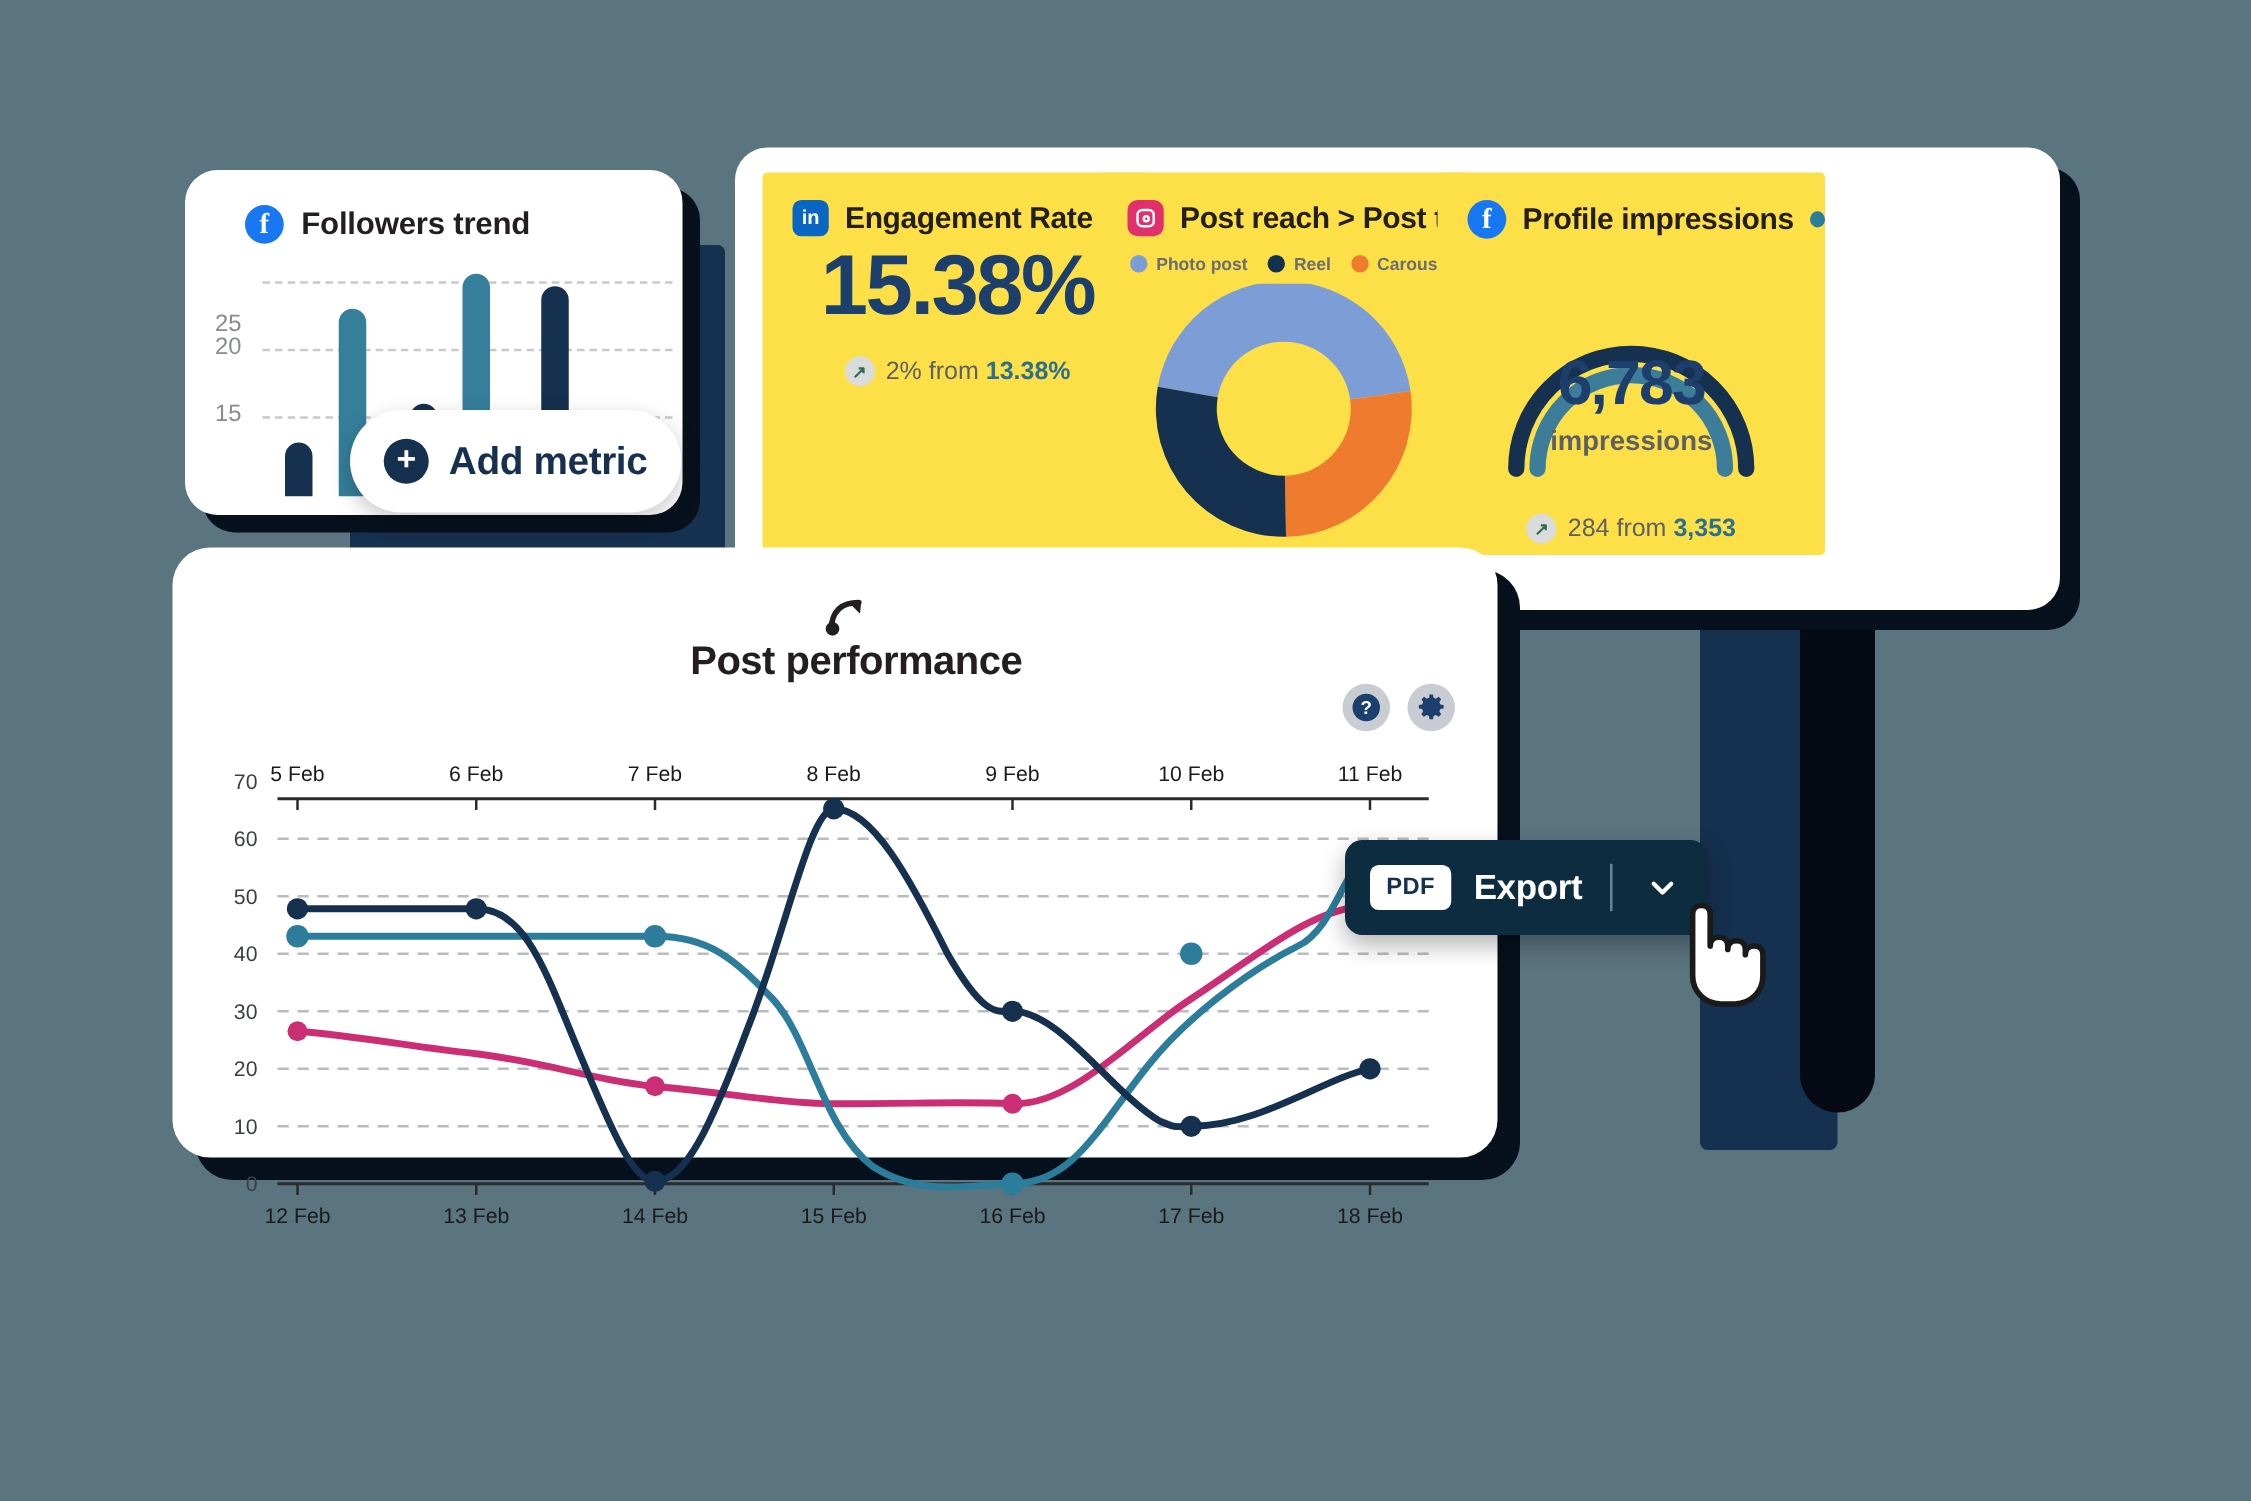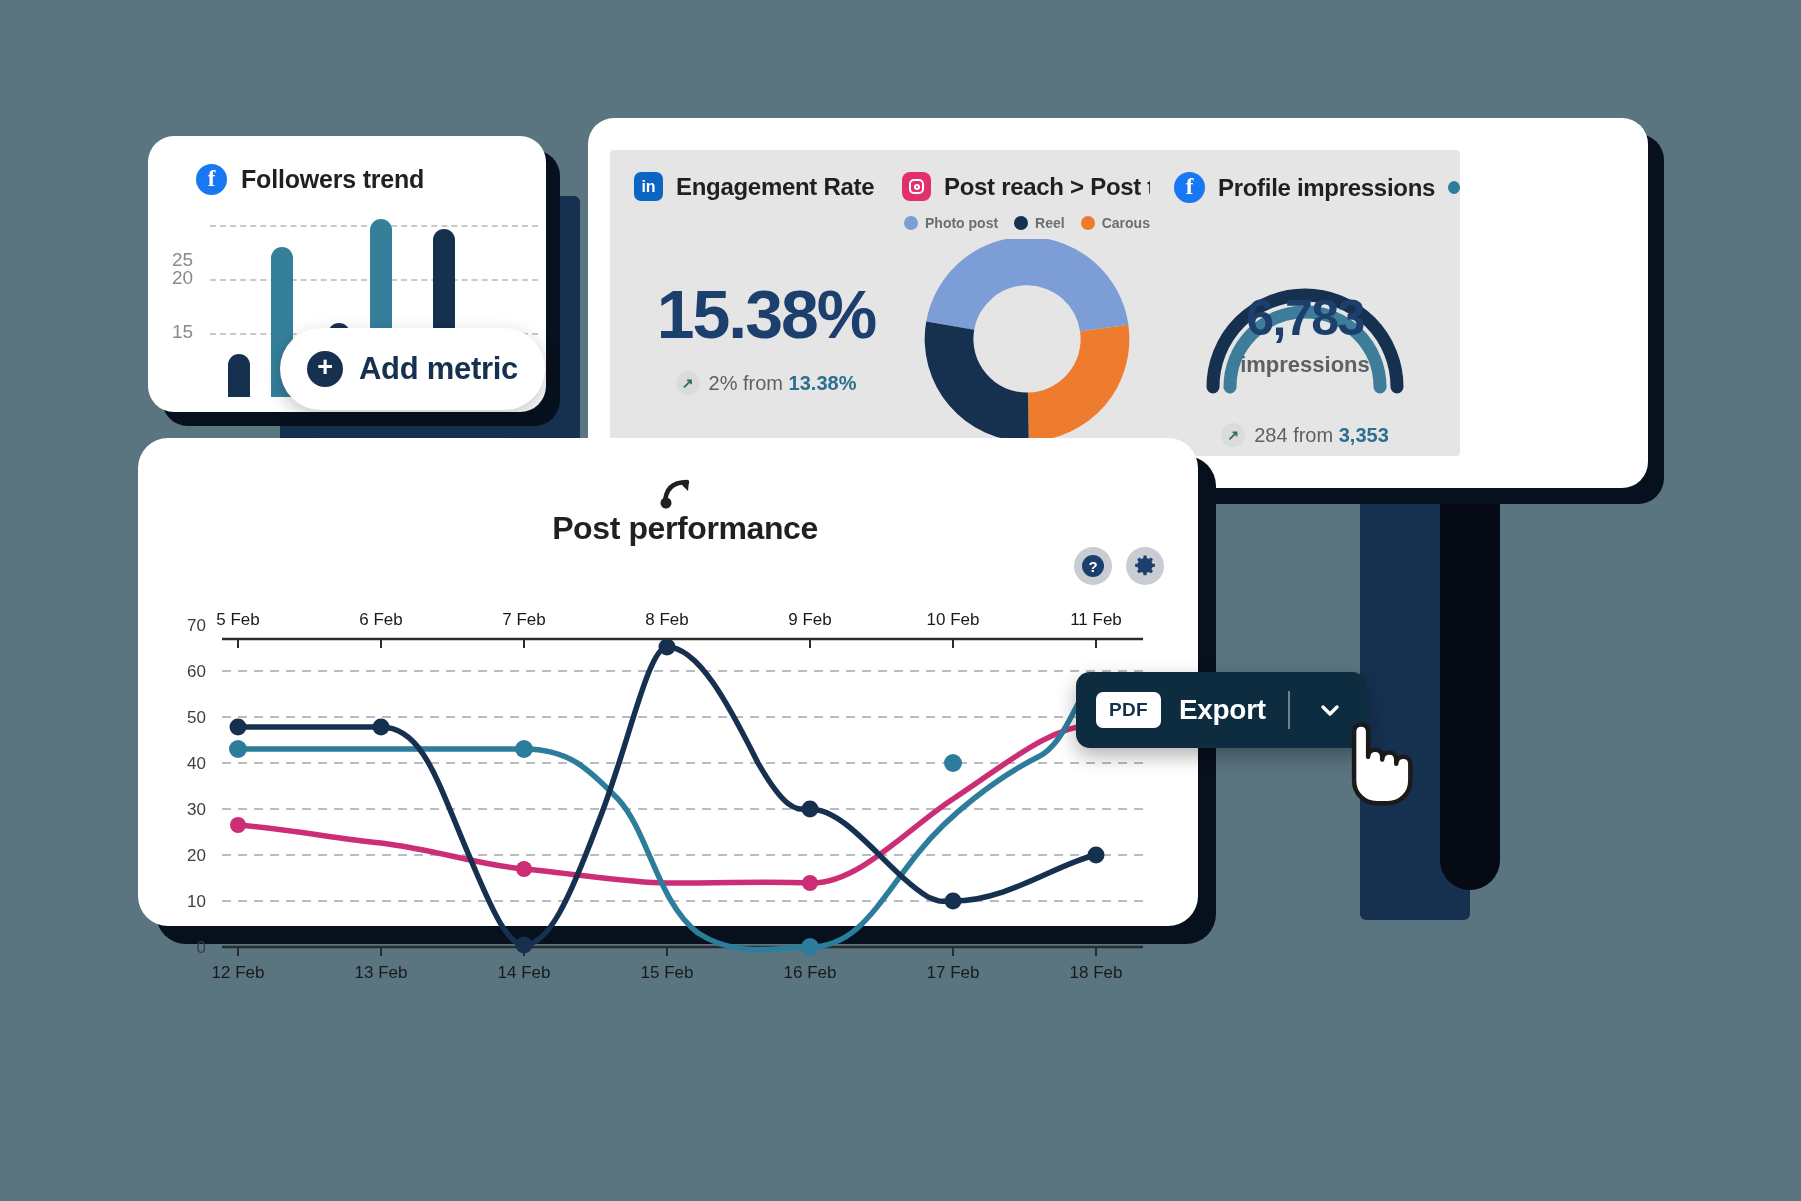--- a/index.html
+++ b/index.html
@@ -35,21 +35,21 @@
   .ig-badge .dot2 { width: 6px; height: 6px; border: 2px solid #fff; border-radius: 50%; }
 
   .ft-chart { position: relative; margin: 22px 0 0 0; height: 180px; }
   .ft-ylab { position: absolute; left: 24px; font-size: 19px; color: #888b8d; font-weight: 500; }
   .ft-grid { position: absolute; left: 62px; right: 8px; border-top: 2px dashed #c7c9cb; }
   .ft-bar { position: absolute; bottom: 0; width: 22px; border-radius: 11px 11px 0 0; }
 
   
   #dash-card { left: 588px; top: 118px; width: 1060px; height: 370px;
       border-radius: 26px; box-shadow: 16px 16px 0 #07101d; }
-  .panel { position: absolute; top: 32px; height: 306px; background: #e5e5e5; border-radius: 4px; }
+  .panel { position: absolute; top: 20px; height: 306px; background: #fde047; border-radius: 4px; }
   .p-head { display: flex; align-items: center; gap: 13px; padding: 22px 0 0 24px; }
   .p-title { font-size: 24px; font-weight: bold; color: #231f20; letter-spacing: -.3px; white-space: nowrap;}
 
   .legend { display: flex; gap: 16px; padding: 14px 0 0 26px; align-items: center; }
   .lg { display: flex; align-items: center; gap: 7px; }
   .lg i { width: 14px; height: 14px; border-radius: 50%; display: block; }
   .lg span { font-size: 14px; color: #6b6e70; font-weight: 700; }
 
   .bignum { text-align: center; font-size: 68px; font-weight: bold; color: #1d3f6e;
       letter-spacing: -2px; }
@@ -127,21 +127,21 @@
 
   <div class="card" id="dash-card">
 
     <div class="panel" style="left:22px; width:312px;">
       <div class="p-head">
         <div class="in-badge">
             <span>in</span>
           </div>
         <div class="p-title">Engagement Rate</div>
       </div>
-      <div class="bignum" style="margin-top:74px;">15.38%</div>
+      <div class="bignum" style="">15.38%</div>
       <div class="delta">
         <div class="arrw">↗</div>
         <div class="txt">
           <span>2% from </span><b>13.38%</b>
         </div>
       </div>
     </div>
 
     <div class="panel" style="left:290px; width:298px;">
       <div class="p-head">

